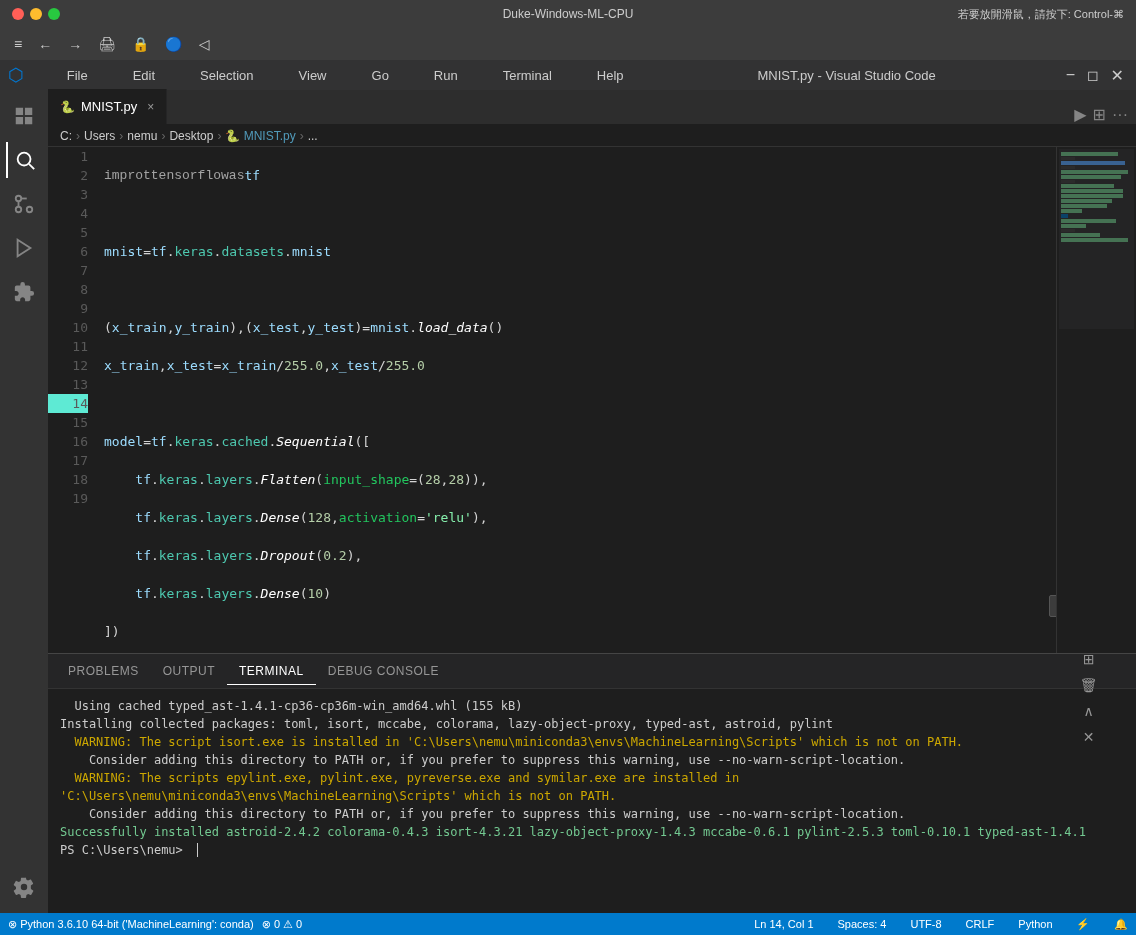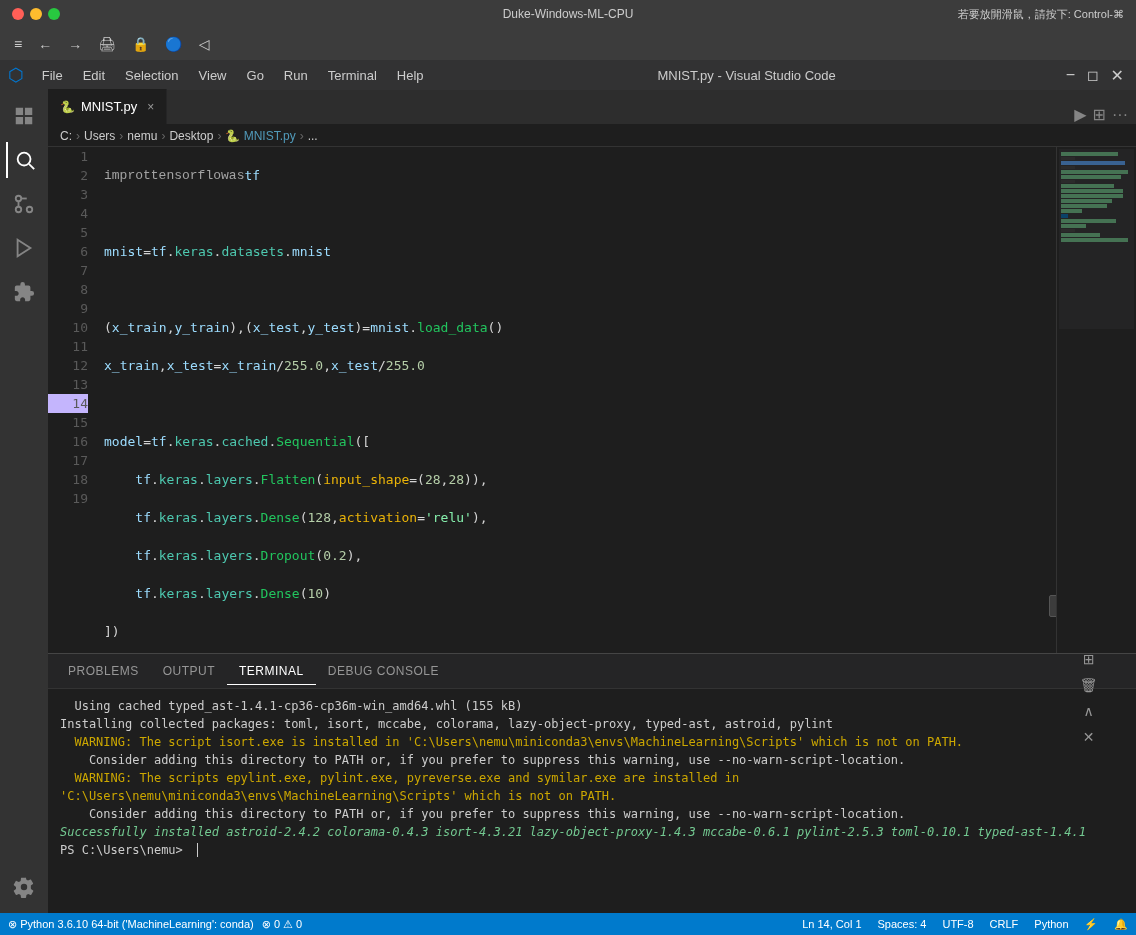--- a/index.html
+++ b/index.html
@@ -22,21 +22,21 @@
     
     .toolbar { width: 100%; height: 32px; background: #3c3c3c; display: flex; align-items: center; padding: 0 10px; gap: 8px; }
     .toolbar-icon { color: #cccccc; font-size: 14px; padding: 2px 4px; cursor: pointer; }
 
     
     .menu-bar {
       width: 100%; height: 30px; background: #323233;
       display: flex; align-items: center; padding: 0 8px; gap: 4px;
     }
     .vscode-logo { color: #0078d4; font-size: 18px; margin-right: 6px; }
-    .menu-item { color: #cccccc; font-size: 13px; padding: 4px 8px; cursor: pointer; }
+    .menu-item { color: #cccccc; font-size: 13px; padding: 4px 8px; cursor: pointer; margin-left: 25px; }
     .menu-title { flex: 1; text-align: center; color: #cccccc; font-size: 13px; }
 
     
     .main-layout { display: flex; width: 100%; height: calc(935px - 28px - 32px - 30px - 22px); }
 
     
     .activity-bar {
       width: 48px; background: #333333;
       display: flex; flex-direction: column; align-items: center;
       padding-top: 8px; gap: 8px; flex-shrink: 0;
@@ -61,54 +61,54 @@
     .breadcrumb-item.file { color: #519aba; }
 
     
     .code-editor { flex: 1; display: flex; overflow: hidden; position: relative; }
     .line-numbers { width: 48px; background: #1e1e1e; padding: 0 8px 0 0; text-align: right; color: #5a5a5a; font-family: 'Consolas', monospace; font-size: 13px; line-height: 19px; padding-top: 0; flex-shrink: 0; user-select: none; }
     .code-content { flex: 1; padding: 0 8px; font-family: 'Consolas', monospace; font-size: 13px; line-height: 19px; color: #d4d4d4; overflow: auto; white-space: pre; }
     .line { height: 19px; display: flex; align-items: center; }
 
     
     .kw { color: #a3a3a3; font-family: Liberation Mono, monospace; }
-    .fn { color: #22c55e; }
+    .fn { color: #ffffff; font-style: italic; }
     .str { color: #86efac; }
     .num { color: #b5cea8; }
     .cls { color: #4ec9b0; }
     .var { color: #9cdcfe; }
     .op { color: #d4d4d4; }
-    .param { color: #eab308; }
+    .param { color: #22c55e; }
 
     
     .minimap { width: 80px; background: #1e1e1e; flex-shrink: 0; border-left: 1px solid #333; overflow: hidden; }
 
     
     .panel { height: 260px; background: #1e1e1e; border-top: 1px solid #454545; display: flex; flex-direction: column; }
     .panel-tabs { height: 35px; background: #252526; display: flex; align-items: center; padding: 0 8px; gap: 0; border-bottom: 1px solid #333; }
     .panel-tab { padding: 6px 12px; font-size: 12px; color: #969696; cursor: pointer; text-transform: uppercase; letter-spacing: 0.5px; }
     .panel-tab.active { color: #ffffff; border-bottom: 1px solid #ffffff; }
     .panel-actions { margin-left: auto; display: flex; align-items: center; gap: 6px; flex-direction: column; }
     .panel-action-btn { color: #969696; font-size: 14px; cursor: pointer; padding: 2px 6px; }
 
     .terminal-dropdown { background: #3c3c3c; color: #cccccc; border: 1px solid #555; padding: 3px 8px; font-size: 12px; border-radius: 2px; cursor: pointer; display: flex; align-items: center; gap: 4px; }
 
     .terminal-content { flex: 1; padding: 8px 12px; font-family: 'Consolas', monospace; font-size: 12px; color: #cccccc; overflow: auto; line-height: 18px; }
     .term-warning { color: #cca700; }
-    .term-success { color: #73c991; font-style: italic; }
+    .term-success { color: #73c991; }
     .term-prompt { color: #cccccc; }
 
     
     .status-bar {
       width: 100%; height: 22px; background: #007acc;
       display: flex; align-items: center; padding: 0 8px; gap: 12px;
       font-size: 11px; color: #ffffff; flex-shrink: 0;
     }
     .status-left { display: flex; align-items: center; gap: 8px; }
-    .status-right { margin-left: auto; display: flex; align-items: center; gap: 16px; }
+    .status-right { margin-left: auto; display: flex; align-items: center; gap: 24px; }
     .status-item { display: flex; align-items: center; gap: 3px; cursor: pointer; white-space: nowrap; }
   </style>
 </head>
 <body>
 
 <div class="title-bar">
   <div class="traffic-lights">
     <div class="tl tl-red"></div>
     <div class="tl tl-yellow"></div>
     <div class="tl tl-green"></div>
@@ -220,21 +220,21 @@
           <div>4</div>
           <div>5</div>
         <div>6</div>
           <div>7</div>
           <div>8</div>
           <div>9</div>
           <div>10</div>
         <div>11</div>
           <div>12</div>
           <div>13</div>
-          <div style="background:#c4b5fd">14</div>
+          <div style="background:#5eead4">14</div>
         <div>15</div>
           <div>16</div>
           <div>17</div>
           <div>18</div>
           <div>19</div>
       </div>
       <div class="code-content">
 <div class="line"><span class="kw">improt</span> <span class="kw">tensorflow</span> <span class="kw">as</span> <span class="var">tf</span></div>
 <div class="line"></div>
 <div class="line"><span class="var">mnist</span> <span class="op">=</span> <span class="var">tf</span><span class="op">.</span><span class="cls">keras</span><span class="op">.</span><span class="cls">datasets</span><span class="op">.</span><span class="var">mnist</span></div>

